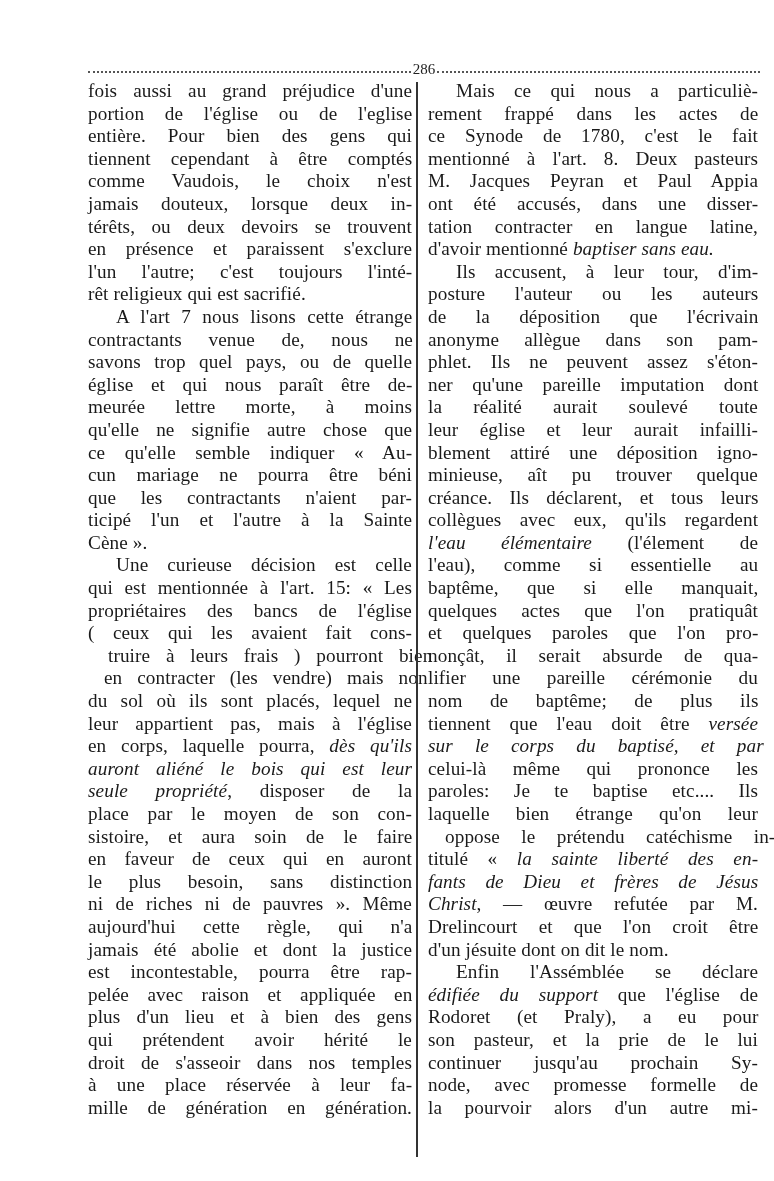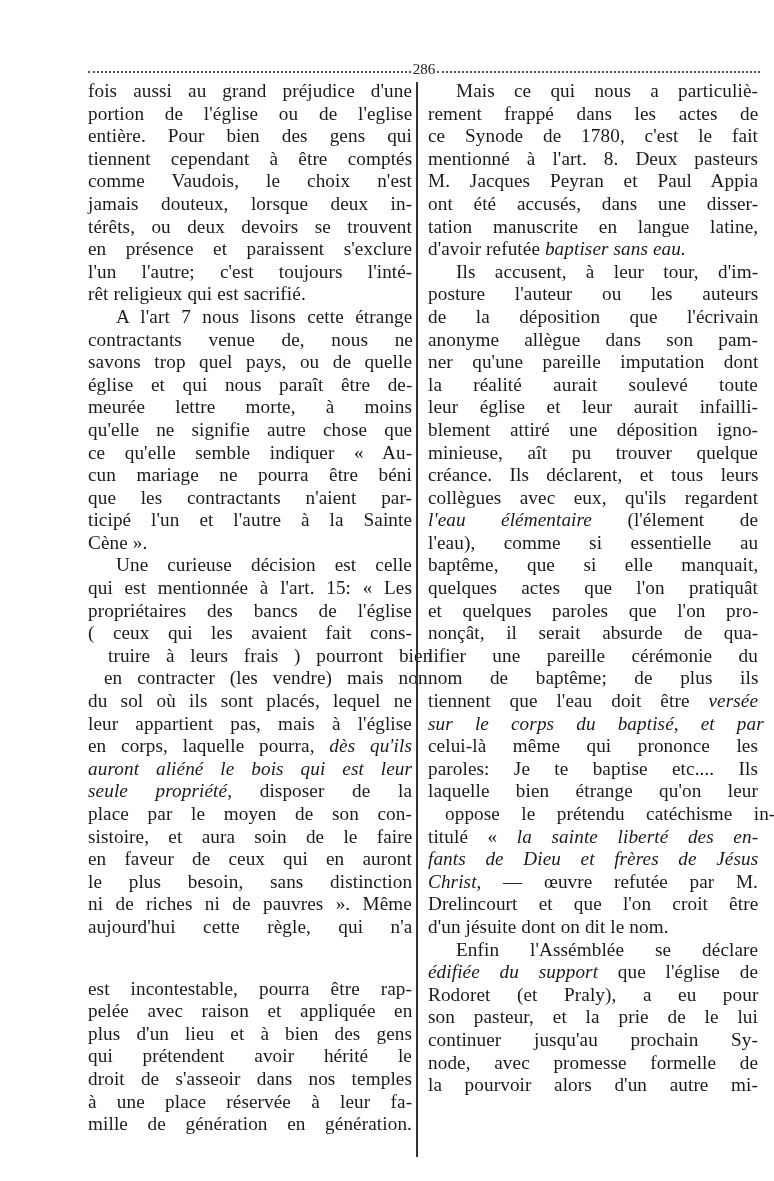--- a/index.html
+++ b/index.html
@@ -77,42 +77,44 @@
     <div class="line" style="display: block; width: auto; word-spacing: 12.2px;"><span>leur appartient pas, mais à l'église</span></div>
     <div class="line" style="display: block; width: auto; word-spacing: 9.8px;"><span style="white-space: pre;">en corps, laquelle pourra, </span><span class="it">dès qu'ils</span></div>
     <div class="line" style="display: block; width: auto; word-spacing: 12px;"><span class="it">auront aliéné le bois qui est leur</span></div>
     <div class="line" style="display: block; width: auto; word-spacing: 22.75px;"><span class="it">seule propriété</span><span style="white-space: pre;">, disposer de la</span></div>
     <div class="line" style="display: block; width: auto; word-spacing: 13.6667px;"><span>place par le moyen de son con-</span></div>
     <div class="line" style="display: block; width: auto; word-spacing: 14.3333px;"><span>sistoire, et aura soin de le faire</span></div>
     <div class="line" style="display: block; width: auto; word-spacing: 13.1667px;"><span>en faveur de ceux qui en auront</span></div>
     <div class="line" style="display: block; width: auto; word-spacing: 21.75px;"><span>le plus besoin, sans distinction</span></div>
     <div class="line" style="display: block; width: auto; word-spacing: 7.42857px;"><span>ni de riches ni de pauvres ». Même</span></div>
     <div class="line" style="display: block; width: auto; word-spacing: 22.5px;"><span>aujourd'hui cette règle, qui n'a</span></div>
-    <div class="line" style="display: block; width: auto; word-spacing: 16px; margin-top: 39px;"><span>est incontestable, pourra être rap-</span></div>
+    <div class="line" style="display: block; width: auto; word-spacing: 10px;"><span>jamais été abolie et dont la justice</span></div>
+    <div class="line" style="display: block; width: auto; word-spacing: 16px;"><span>est incontestable, pourra être rap-</span></div>
     <div class="line" style="display: block; width: auto; word-spacing: 13.6px;"><span>pelée avec raison et appliquée en</span></div>
     <div class="line" style="display: block; width: auto; word-spacing: 11.1429px;"><span>plus d'un lieu et à bien des gens</span></div>
     <div class="line" style="display: block; width: auto; word-spacing: 24.75px;"><span>qui prétendent avoir hérité le</span></div>
     <div class="line" style="display: block; width: auto; word-spacing: 11.2px;"><span>droit de s'asseoir dans nos temples</span></div>
     <div class="line" style="display: block; width: auto; word-spacing: 15.3333px;"><span>à une place réservée à leur fa-</span></div>
     <div class="line" style="display: block; width: auto; word-spacing: 14.75px;"><span>mille de génération en génération.</span></div>
   </div>
 <div class="divider"></div>
 <div class="col right" id="right-col">
     <div class="line indent" style="display: block; width: auto; word-spacing: 14.2px;"><span>Mais ce qui nous a particuliè-</span></div>
     <div class="line" style="display: block; width: auto; word-spacing: 17.6px;"><span>rement frappé dans les actes de</span></div>
     <div class="line" style="display: block; width: auto; word-spacing: 14.8333px;"><span>ce Synode de 1780, c'est le fait</span></div>
     <div class="line" style="display: block; width: auto; word-spacing: 12px;"><span>mentionné à l'art. 8. Deux pasteurs</span></div>
     <div class="line" style="display: block; width: auto; word-spacing: 14.8px;"><span>M. Jacques Peyran et Paul Appia</span></div>
     <div class="line" style="display: block; width: auto; word-spacing: 15.8px;"><span>ont été accusés, dans une disser-</span></div>
-    <div class="line" style="display: block; width: auto; word-spacing: 15.75px;"><span>tation manuscrite en langue latine,</span></div>
-    <div class="line last"><span style="white-space: pre;">d'avoir refutée </span><span class="it">baptiser sans eau.</span></div>
+    <div class="line" style="display: block; width: auto; word-spacing: 15.75px;"><span>tation contracter en langue latine,</span></div>
+    <div class="line last"><span style="white-space: pre;">d'avoir mentionné </span><span class="it">baptiser sans eau.</span></div>
     <div class="line indent" style="display: block; width: auto; word-spacing: 14.4px;"><span>Ils accusent, à leur tour, d'im-</span></div>
     <div class="line" style="display: block; width: auto; word-spacing: 24.75px;"><span>posture l'auteur ou les auteurs</span></div>
     <div class="line" style="display: block; width: auto; word-spacing: 24.5px;"><span>de la déposition que l'écrivain</span></div>
     <div class="line" style="display: block; width: auto; word-spacing: 20.25px;"><span>anonyme allègue dans son pam-</span></div>
+    <div class="line" style="display: block; width: auto; word-spacing: 14px;"><span>phlet. Ils ne peuvent assez s'éton-</span></div>
     <div class="line" style="display: block; width: auto; word-spacing: 14.5px;"><span>ner qu'une pareille imputation dont</span></div>
     <div class="line" style="display: block; width: auto; word-spacing: 26.25px;"><span>la réalité aurait soulevé toute</span></div>
     <div class="line" style="display: block; width: auto; word-spacing: 16.6px;"><span>leur église et leur aurait infailli-</span></div>
     <div class="line" style="display: block; width: auto; word-spacing: 14.5px;"><span>blement attiré une déposition igno-</span></div>
     <div class="line" style="display: block; width: auto; word-spacing: 19.75px;"><span>minieuse, aît pu trouver quelque</span></div>
     <div class="line" style="display: block; width: auto; word-spacing: 12.4px;"><span>créance. Ils déclarent, et tous leurs</span></div>
     <div class="line" style="display: block; width: auto; word-spacing: 13.5px;"><span>collègues avec eux, qu'ils regardent</span></div>
     <div class="line" style="display: block; width: auto; word-spacing: 30.3333px;"><span class="it">l'eau élémentaire</span><span style="white-space: pre;"> (l'élement de</span></div>
     <div class="line" style="display: block; width: auto; word-spacing: 23.5px;"><span>l'eau), comme si essentielle au</span></div>
     <div class="line" style="display: block; width: auto; word-spacing: 23.5px;"><span>baptême, que si elle manquait,</span></div>

